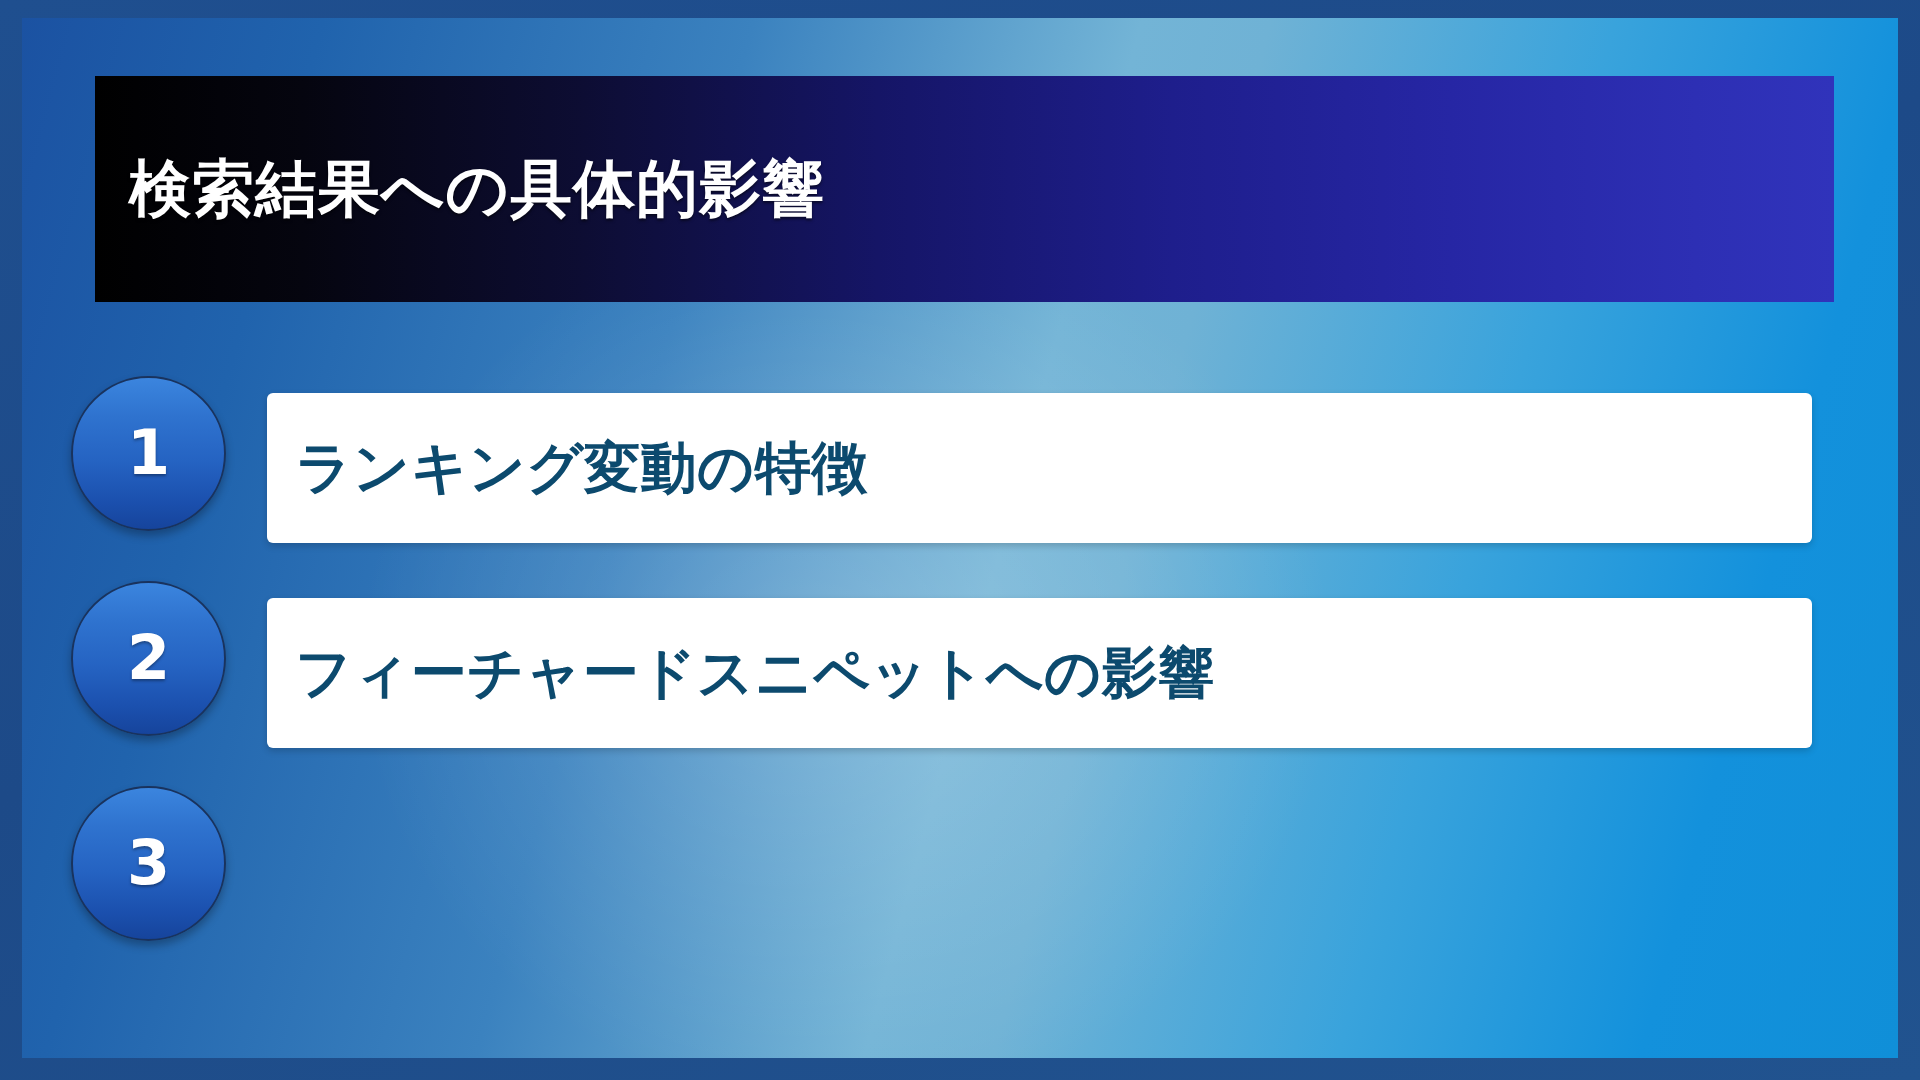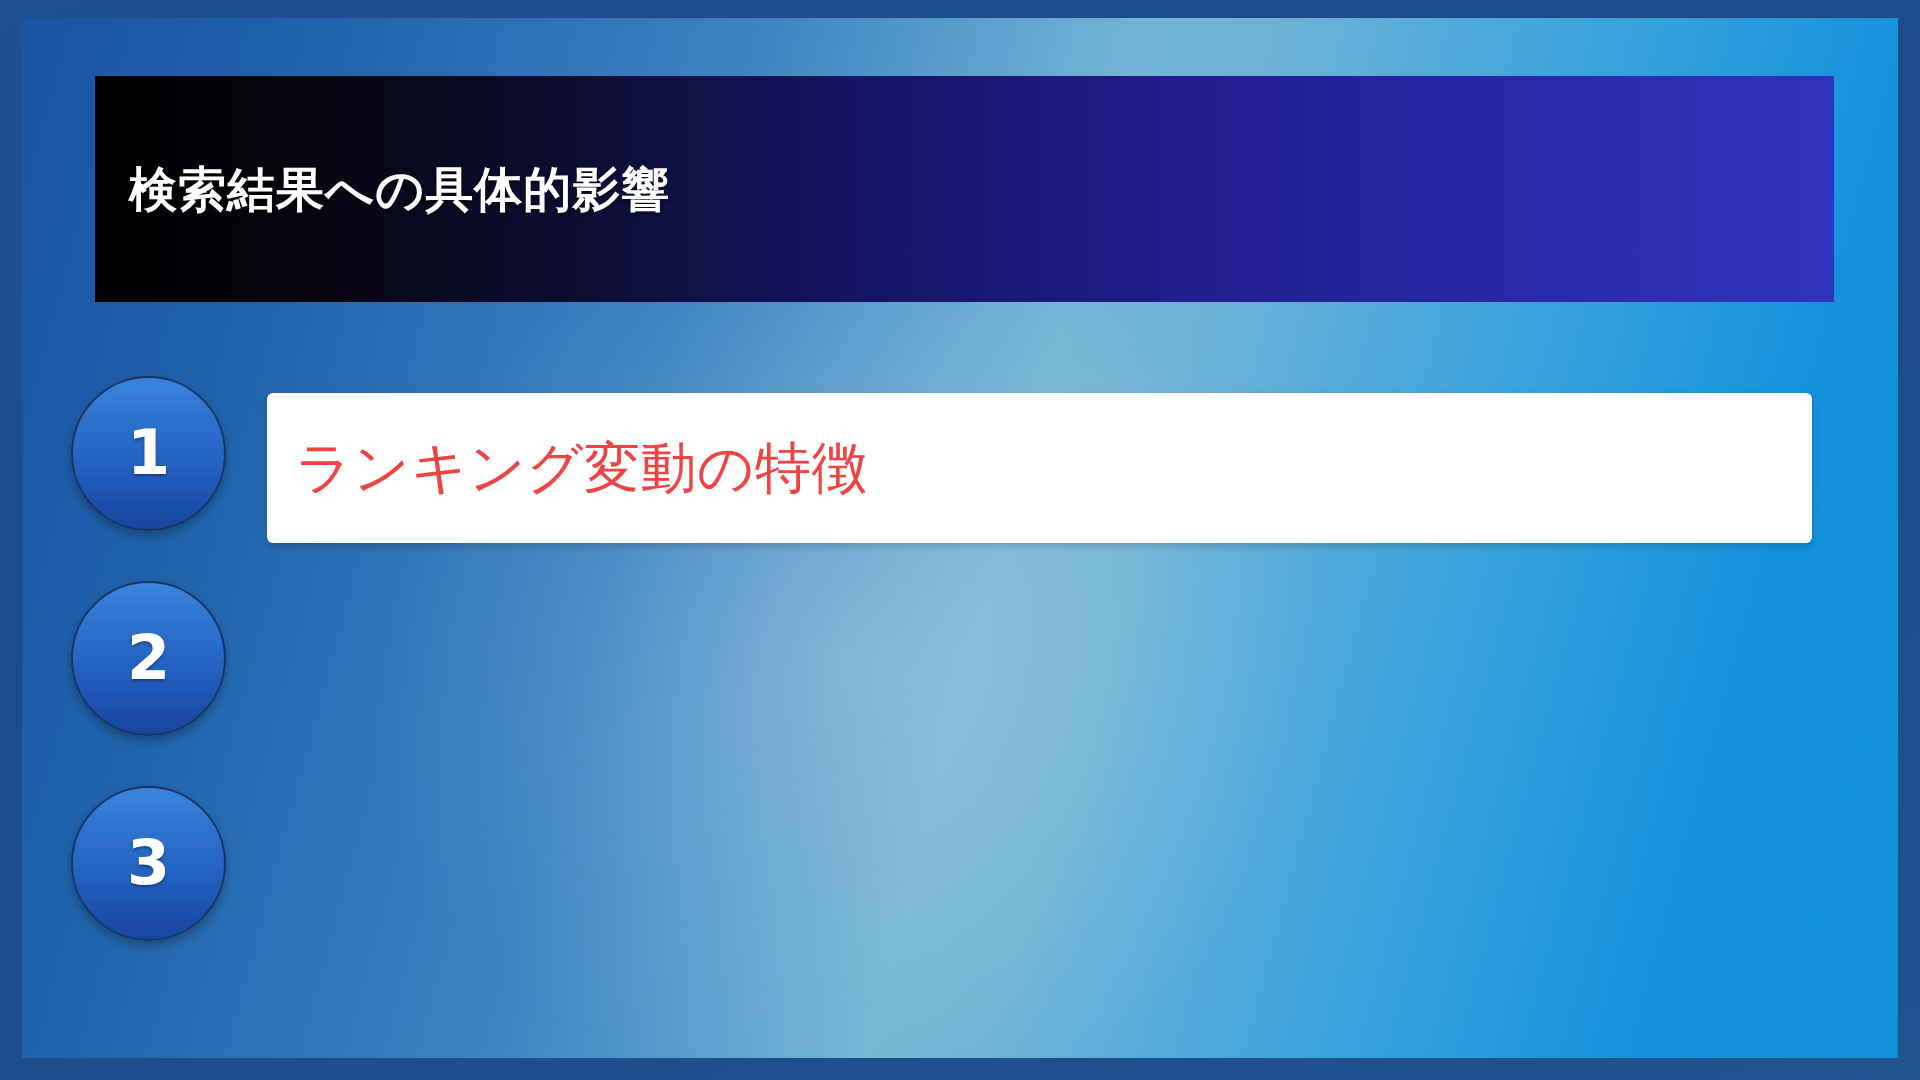--- a/index.html
+++ b/index.html
@@ -76,21 +76,21 @@
         #2626a4 78%,
         #2d2fb4 92%,
         #3033bb 100%);
     display: flex;
     align-items: center;
     box-sizing: border-box;
   }
 
   #title-text {
     color: #ffffff;
-    font-size: 48px;
+    font-size: 62px;
     font-weight: bold;
     letter-spacing: 1px;
     margin-left: 34px;
     line-height: 1.1;
     text-shadow: 0 2px 3px rgba(0,0,0,0.55);
     white-space: nowrap;
   }
 
   
   .list-row {
@@ -137,23 +137,23 @@
     height: 150px;
     background: #ffffff;
     border-radius: 6px;
     box-shadow: 0 3px 7px rgba(0,0,0,0.18);
     display: flex;
     align-items: center;
     box-sizing: border-box;
   }
 
   .row-card-text {
-    color: #ef4444;
+    color: #0c4a6e;
     font-size: 56px;
-    font-weight: normal;
+    font-weight: bold;
     letter-spacing: 0.5px;
     margin-left: 28px;
     line-height: 1.15;
     white-space: nowrap;
   }
 </style>
 </head>
 <body>
 
 <div id="slide-frame">
@@ -172,20 +172,23 @@
       </div>
       <div class="row-card">
         <span class="row-card-text">ランキング変動の特徴</span>
       </div>
     </div>
 
     <div class="list-row" id="row-1">
       <div class="badge-circle">
         <span class="badge-number">2</span>
       </div>
+      <div class="row-card">
+        <span class="row-card-text">フィーチャードスニペットへの影響</span>
+      </div>
     </div>
 
     <div class="list-row" id="row-2">
       <div class="badge-circle">
         <span class="badge-number">3</span>
       </div>
     </div>
 
   </div>
 </div>

